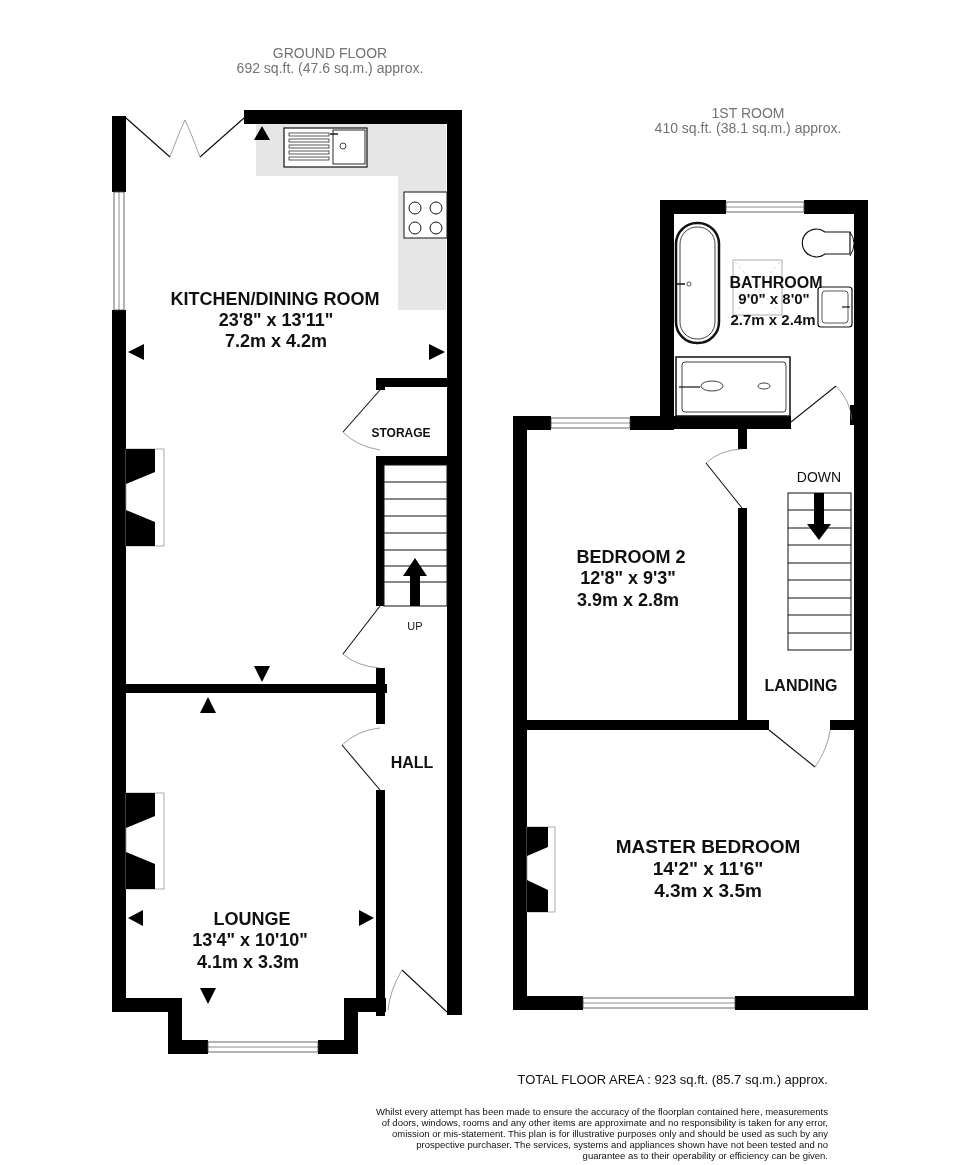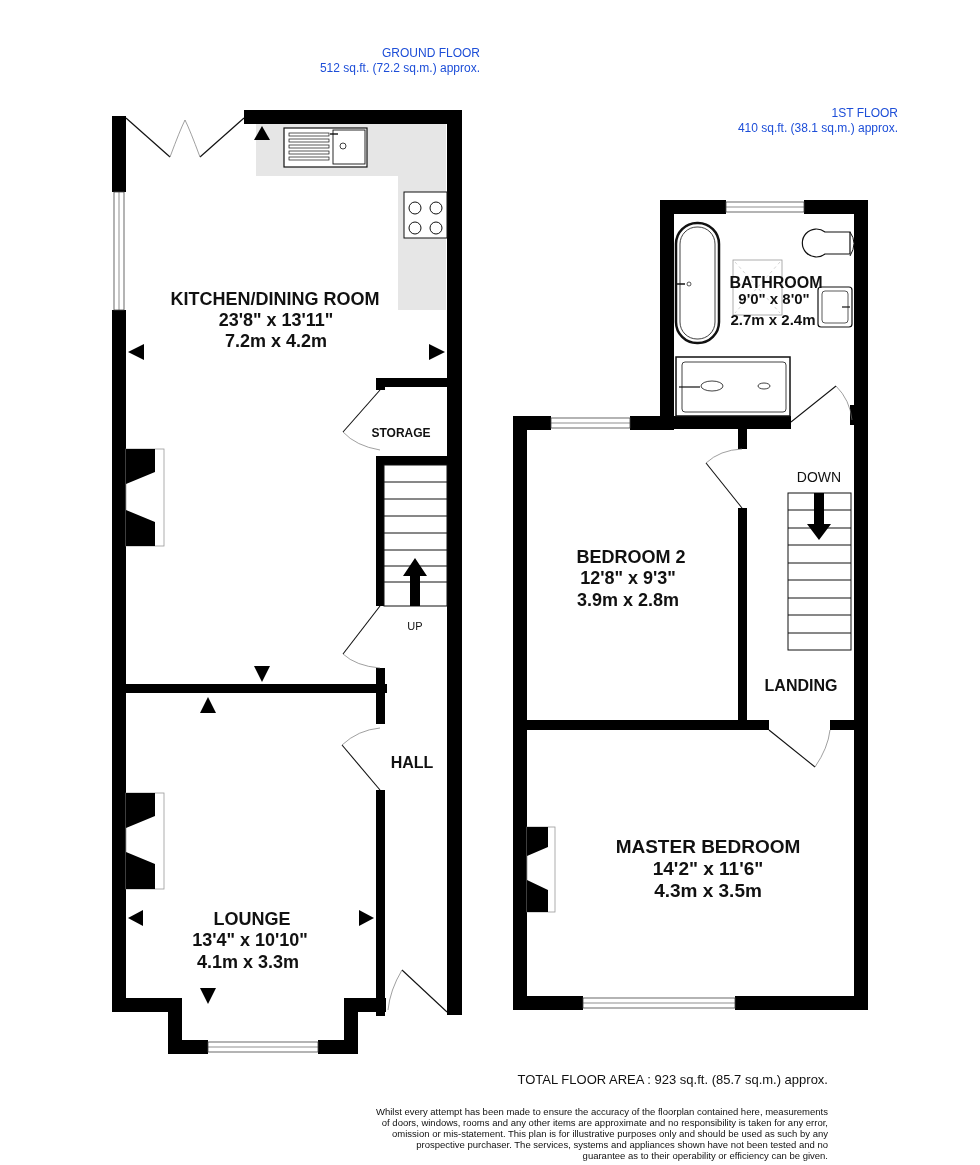--- a/index.html
+++ b/index.html
@@ -1,36 +1,36 @@
 <!DOCTYPE html>
 <html><head>
 <meta charset="utf-8">
 <style>
   html, body { margin:0; padding:0; background:#ffffff; }
   body { width:980px; height:1165px; position:relative; overflow:hidden; font-family:"Liberation Sans", sans-serif; color:#000; }
-  .floor-head { position:absolute; text-align:right; font-size:12px; line-height:15px; color:#1d4ed8; }
+  .floor-head { position:absolute; text-align:center; font-size:14px; line-height:15px; color:#737373; }
   .floor-head .t { display:block; }
   svg.plan { position:absolute; left:0; top:0; }
   .room-label { font-family:"Liberation Sans", sans-serif; font-weight:bold; fill:#111; text-anchor:middle; }
   .room-dim { font-family:"Liberation Sans", sans-serif; font-weight:bold; fill:#111; text-anchor:middle; }
   .small-lbl { font-family:"Liberation Sans", sans-serif; fill:#111; text-anchor:middle; }
   .footer { position:absolute; left:372px; top:1072px; width:456px; text-align:right; color:#111; }
   .footer .total { font-size:13px; line-height:16px; }
   .footer .disc { font-size:9.5px; line-height:11px; margin-top:18px; }
   .footer .made { font-size:9.5px; line-height:11px; }
 </style>
 </head>
 <body>
 
 <div class="floor-head" style="left:180px; top:46px; width:300px;">
   <span class="t">GROUND FLOOR</span>
-  <span class="t">512 sq.ft. (72.2 sq.m.) approx.</span>
+  <span class="t">692 sq.ft. (47.6 sq.m.) approx.</span>
 </div>
 <div class="floor-head" style="left:598px; top:106px; width:300px;">
-  <span class="t">1ST FLOOR</span>
+  <span class="t">1ST ROOM</span>
   <span class="t">410 sq.ft. (38.1 sq.m.) approx.</span>
 </div>
 
 <svg class="plan" width="980" height="1165" viewBox="0 0 980 1165">
 
   <g>
 
     <path d="M256 124 H446 V310 H398 V176 H256 Z" fill="#e6e6e6"></path>
 
     <g fill="#000">

